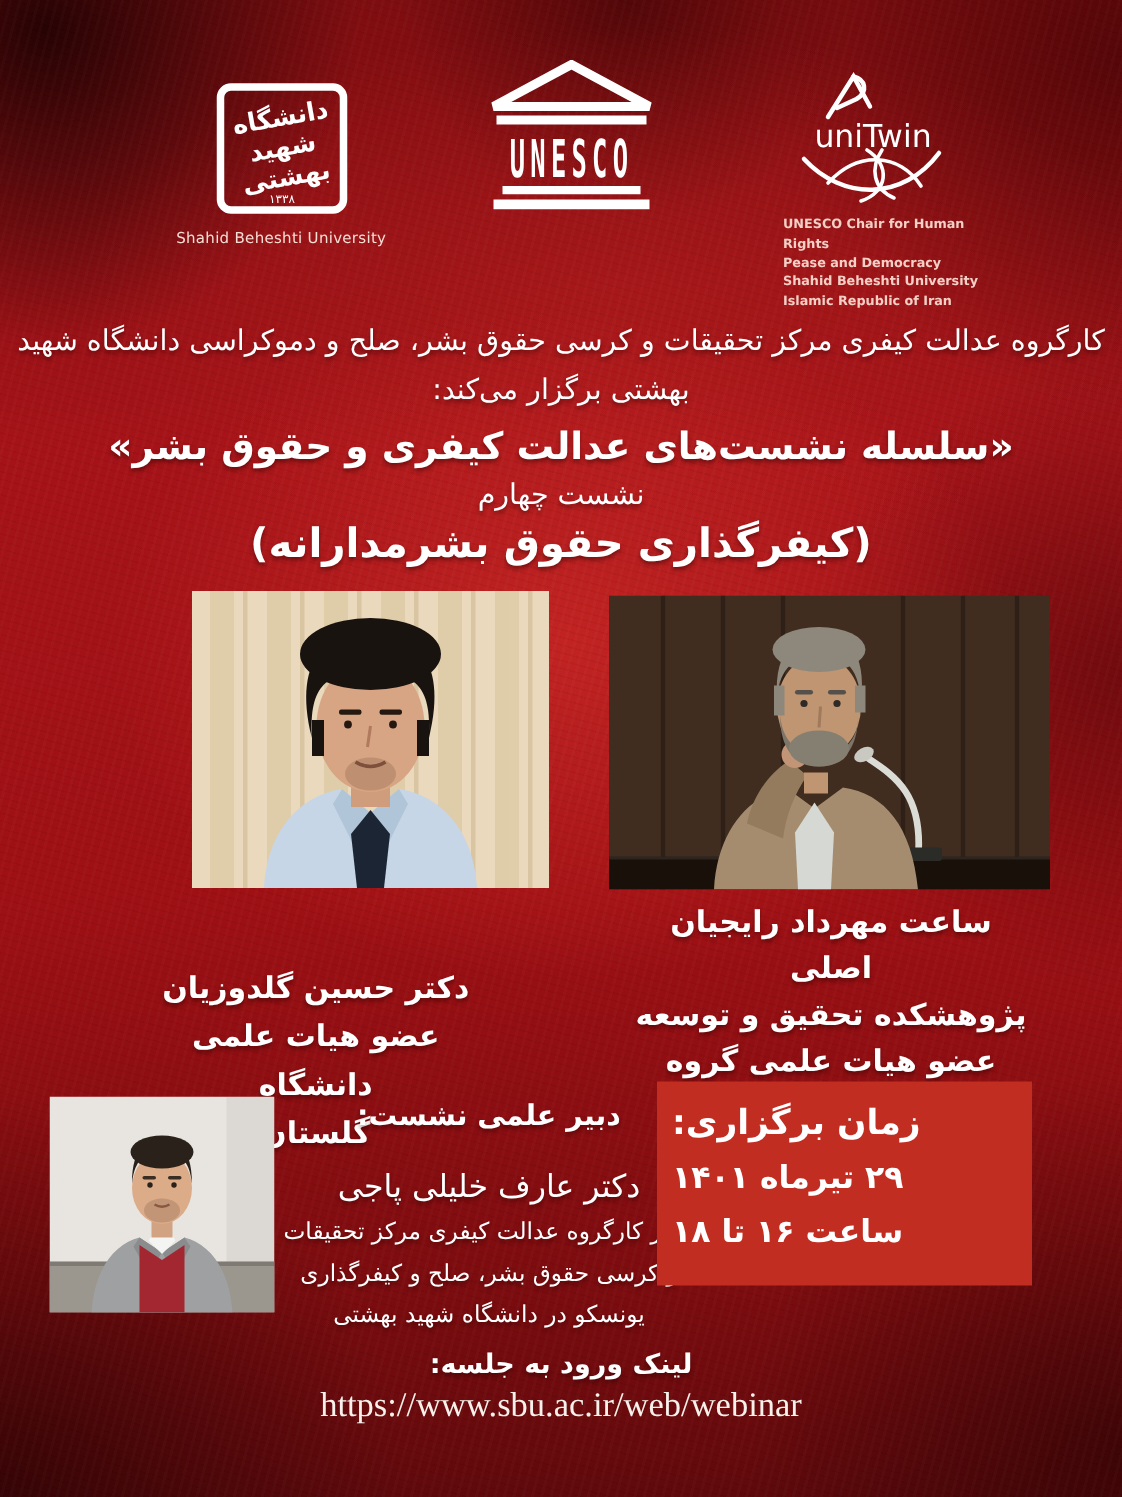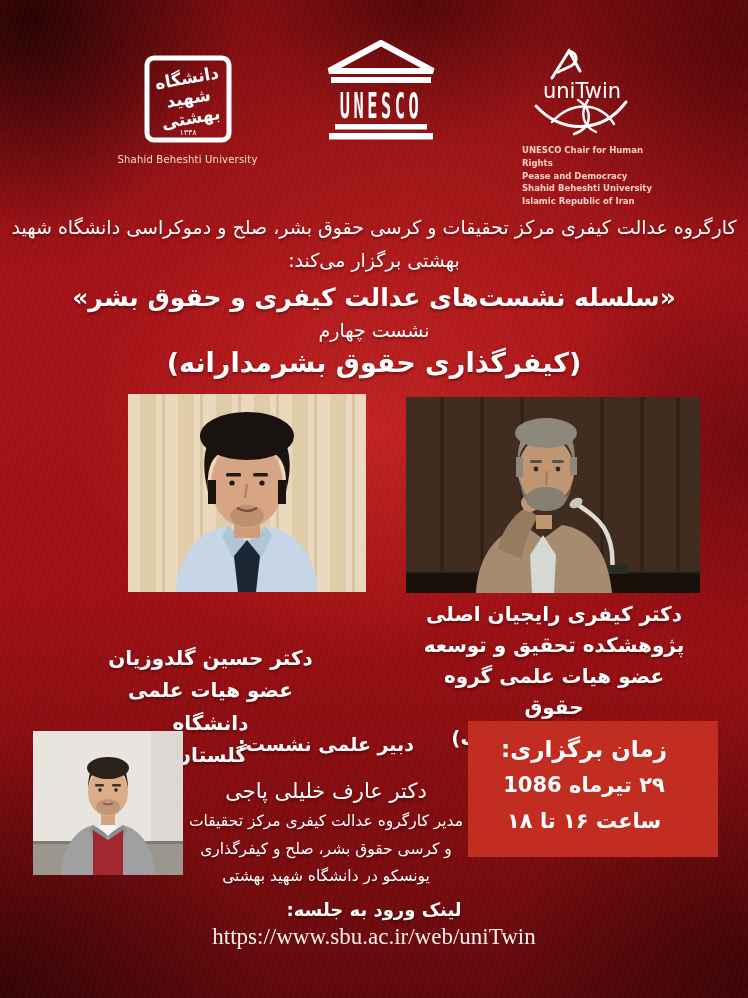--- a/index.html
+++ b/index.html
@@ -55,23 +55,23 @@
   .caption-left{left:88px;top:642px;width:245px;line-height:1.62;}
   .caption-right{left:418px;top:599px;width:272px;line-height:1.55;}
 
   
   .sec-photo{left:33px;top:731px;width:150px;height:144px;}
   .sec-text{left:188px;top:733px;width:276px;text-align:center;}
   .sec-label{font-size:19px;font-weight:bold;margin-bottom:24px;}
   .sec-name{font-size:21px;font-weight:normal;margin-bottom:5px;}
   .sec-role{font-size:15.5px;line-height:1.78;}
   .time-box{
-    left:468px;top:721px;width:250px;height:136px;
+    left:438px;top:721px;width:250px;height:136px;
     background:#c22d22;box-sizing:border-box;
-    padding:15px 28px 0 10px;text-align:center;
+    padding:15px 28px 0 10px;text-align:left;
   }
   .time-label{font-size:23px;font-weight:bold;margin-bottom:11px;}
   .time-line{font-size:21px;font-weight:bold;margin-bottom:12px;}
 
   
   .footer-label{top:899px;font-size:18px;font-weight:bold;}
   .footer-url{top:924px;font-size:23px;font-family:"Liberation Serif","DejaVu Serif",serif;direction:ltr;color:#f6f1ea;}
 </style>
 </head>
 <body>
@@ -204,21 +204,21 @@
     <circle cx="152" cy="72" r="2.4" fill="#2e2a26"></circle>
     <path d="M141,74 L140,88" stroke="#a07a5c" stroke-width="2" fill="none"></path>
   </svg>
 
   <div class="speaker-caption caption-left shadow">
     <div>دکتر حسین گلدوزیان</div>
     <div>عضو هیات علمی دانشگاه</div>
     <div>گلستان</div>
   </div>
   <div class="speaker-caption caption-right shadow">
-    <div>دکتر کیفری رایجیان اصلی</div>
+    <div>ساعت مهرداد رایجیان اصلی</div>
     <div>پژوهشکده تحقیق و توسعه</div>
     <div>عضو هیات علمی گروه حقوق</div>
     <div>علوم انسانی (سمت)</div>
   </div>
 
   <svg class="photo sec-photo" viewBox="0 0 150 144" preserveAspectRatio="none">
     <rect width="150" height="144" fill="#e8e5e0"></rect>
     <rect x="118" width="32" height="144" fill="rgba(0,0,0,.05)"></rect>
     <rect y="110" width="150" height="34" fill="#9b968e"></rect>
     <rect y="110" width="150" height="3" fill="rgba(0,0,0,.18)"></rect>
@@ -244,19 +244,19 @@
     <div class="sec-name shadow">دکتر عارف خلیلی پاجی</div>
     <div class="sec-role shadow">
       <div>مدیر کارگروه عدالت کیفری مرکز تحقیقات</div>
       <div>و کرسی حقوق بشر، صلح و کیفرگذاری</div>
       <div>یونسکو در دانشگاه شهید بهشتی</div>
     </div>
   </div>
 
   <div class="abs time-box">
     <div class="time-label">زمان برگزاری:</div>
-    <div class="time-line">۲۹ تیرماه 1086</div>
+    <div class="time-line">۲۹ تیرماه ۱۴۰۱</div>
     <div class="time-line">ساعت ۱۶ تا ۱۸</div>
   </div>
 
   <div class="abs center shadow footer-label">لینک ورود به جلسه:</div>
-  <div class="abs center footer-url">https://www.sbu.ac.ir/web/uniTwin</div>
+  <div class="abs center footer-url">https://www.sbu.ac.ir/web/webinar</div>
 </div>
 
 </body></html>

